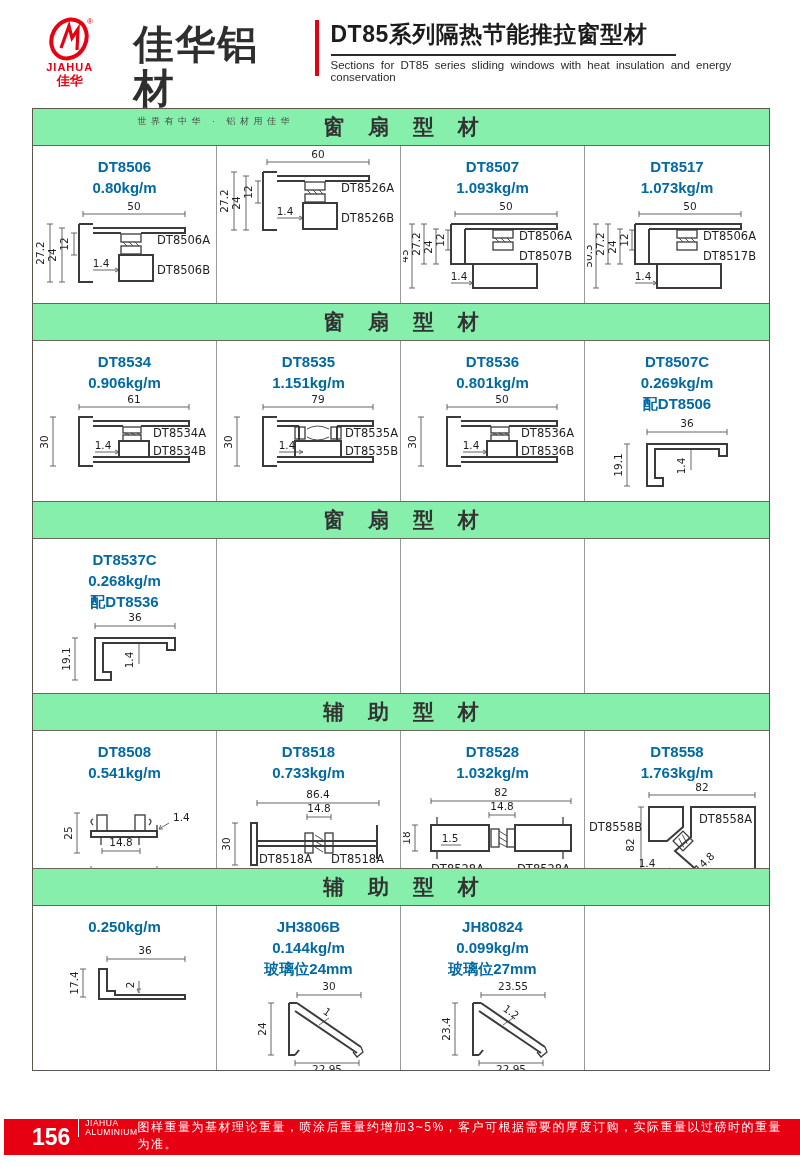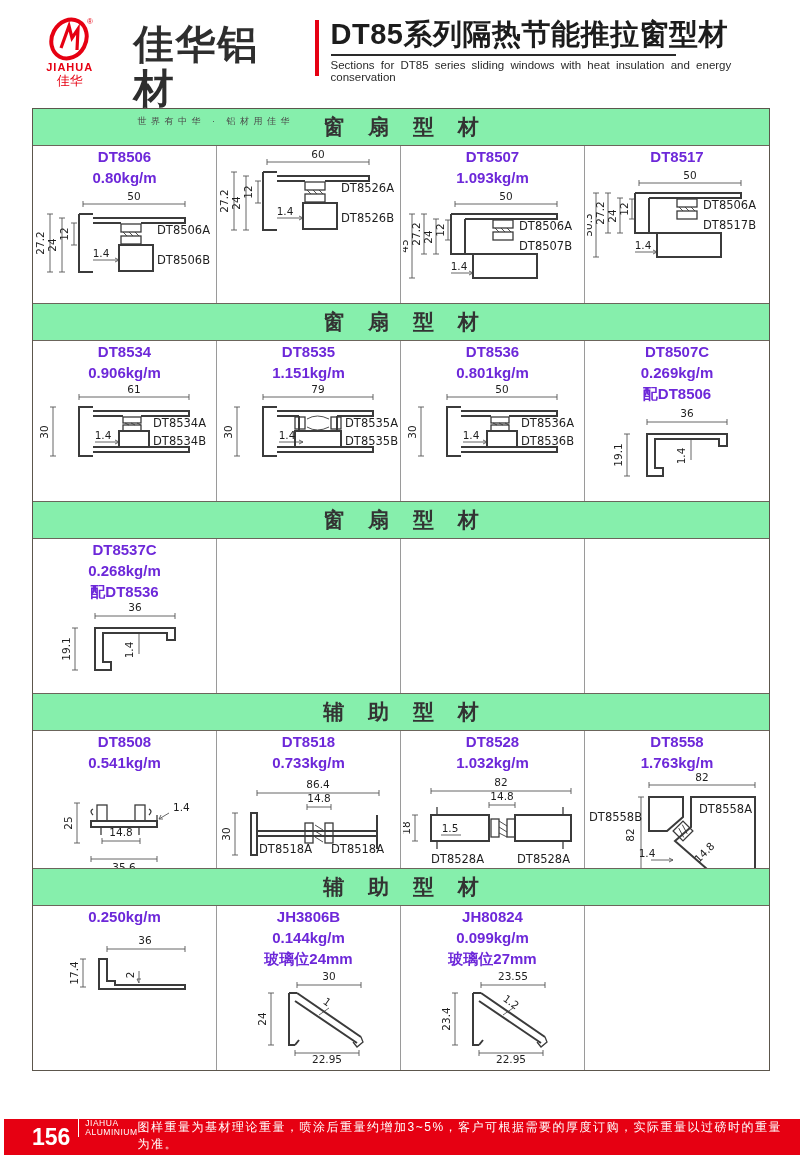--- a/index.html
+++ b/index.html
@@ -3,41 +3,41 @@
 <meta charset="utf-8">
 <style>
   html,body{margin:0;padding:0;background:#fff;}
   body{width:800px;height:1167px;position:relative;font-family:"Liberation Sans","DejaVu Sans",sans-serif;color:#222;}
 
   
   .page-header{display:flex;align-items:flex-start;padding:16px 0 0 22px;height:86px;}
   .logo-block{width:96px;text-align:center;}
   .logo-mark{display:block;margin:0 auto;}
   .logo-en{color:#e60012;font-weight:bold;font-size:11px;letter-spacing:1px;line-height:11px;}
-  .logo-cn{color:#e60012;font-weight:normal;font-size:13px;line-height:16px;}
+  .logo-cn{color:#e60012;font-weight:bold;font-size:13px;line-height:16px;}
   .company-block{margin-left:16px;padding-top:6px;}
   .company-name{font-size:40px;font-weight:bold;color:#2e2e2e;letter-spacing:2px;line-height:44px;}
   .company-slogan{font-size:9px;color:#4a4a4a;letter-spacing:4.5px;margin-top:5px;padding-left:4px;}
   .red-divider{width:4px;height:56px;background:#e60012;margin:4px 12px 0 14px;}
   .title-block{padding-top:2px;}
-  .doc-title{font-size:29px;font-weight:bold;color:#1c1c1c;line-height:33px;letter-spacing:0.5px;}
+  .doc-title{font-size:23px;font-weight:bold;color:#1c1c1c;line-height:33px;letter-spacing:0.5px;}
   .title-rule{height:2px;background:#2a2a2a;width:345px;margin:3px 0 3px 0;}
   .doc-subtitle{font-size:11.5px;color:#2a2a2a;word-spacing:3px;}
 
   
   .catalog{width:736px;margin:6px 0 0 32px;border:1px solid #5c564c;}
   .band{background:#86efac;border-top:1px solid #6b655b;border-bottom:1px solid #6b655b;
         height:36px;display:flex;align-items:center;justify-content:center;
         font-size:21px;font-weight:bold;color:#333;letter-spacing:9px;text-indent:9px;}
   .catalog > .band:first-child{border-top:none;}
   .row{display:grid;grid-template-columns:repeat(4,1fr);background:#fff;}
   .cell{border-right:1px solid #9a9a9a;overflow:hidden;text-align:center;}
   .cell:last-child{border-right:none;}
   .r1{height:157px;} .r2{height:160px;} .r3{height:154px;} .r4{height:137px;} .r5{height:164px;}
-  .cell-text{padding-top:0;line-height:21px;font-size:15px;color:#6d28d9;}
+  .cell-text{padding-top:10px;line-height:21px;font-size:15px;color:#0369a1;}
   .code{font-weight:600;}
   .weight{font-weight:600;}
   .note{font-weight:600;}
 
   
   .draw{display:block;margin:0 auto;}
   .p{fill:none;stroke:#3b3b3b;stroke-width:2;}
   .p2{fill:none;stroke:#3b3b3b;stroke-width:1.3;}
   .hx{fill:none;stroke:#3b3b3b;stroke-width:0.9;}
   .dl{fill:none;stroke:#555;stroke-width:0.9;}
@@ -155,20 +155,21 @@
         <text class="dt" transform="rotate(-90 41,42)" x="41" y="42" text-anchor="middle">12</text>
         <text class="dt" x="56" y="82" text-anchor="middle">1.4</text>
         <text class="lb" x="116" y="42">DT8506A</text>
         <text class="lb" x="116" y="62">DT8507B</text>
       </svg>
     </div>
 
     <div class="cell">
       <div class="cell-text">
         <div class="code">DT8517</div>
+        <div class="weight">1.073kg/m</div>
       </div>
       <svg class="draw" width="180" height="104" viewBox="0 0 180 104">
         <g>
           <path class="dl" d="M52,16 H154 M52,13 V19 M154,13 V19 M6,26 h6 M9,26 V90 M6,90 h6 M18,26 h6 M21,26 V66 M18,66 h6 M30,31 h6 M33,31 V66 M30,66 h6 M42,32 h6 M45,32 V52 M42,52 h6 M48,85 H70 M66,83 l4,2 -4,2"></path>
         </g>
         <g>
           <path class="p" d="M48,26 H62 M48,26 V66 H70 M62,31 H110 M62,26 H154 V31 H110 M62,31 V66"></path>
           <rect class="p2" x="90" y="32" width="20" height="8"></rect>
           <rect class="p2" x="90" y="44" width="20" height="8"></rect>
           <path class="hx" d="M92,40 l4,4 M98,40 l4,4 M104,40 l4,4"></path>

